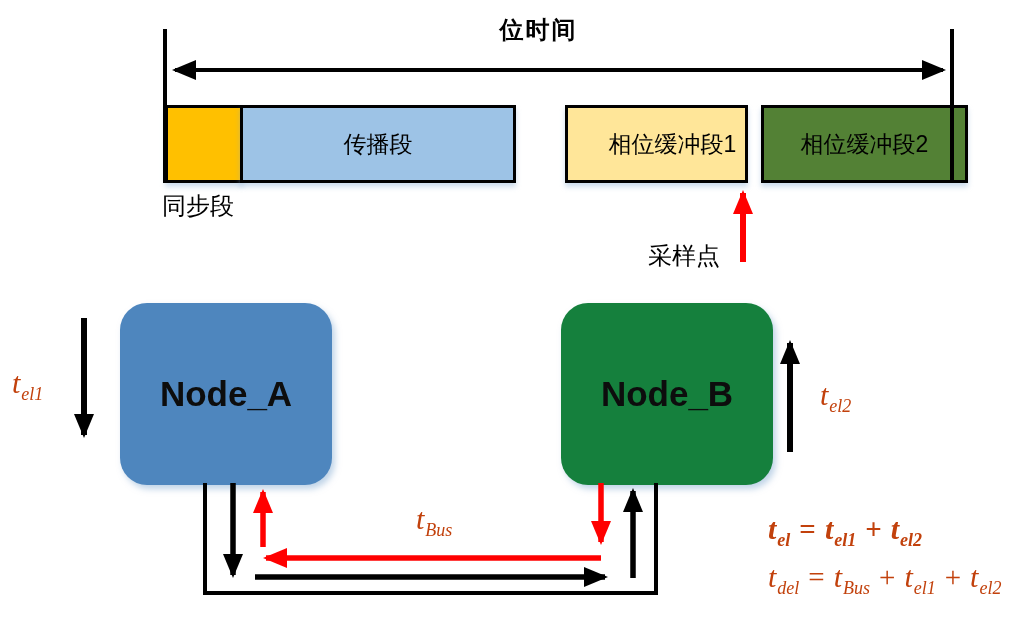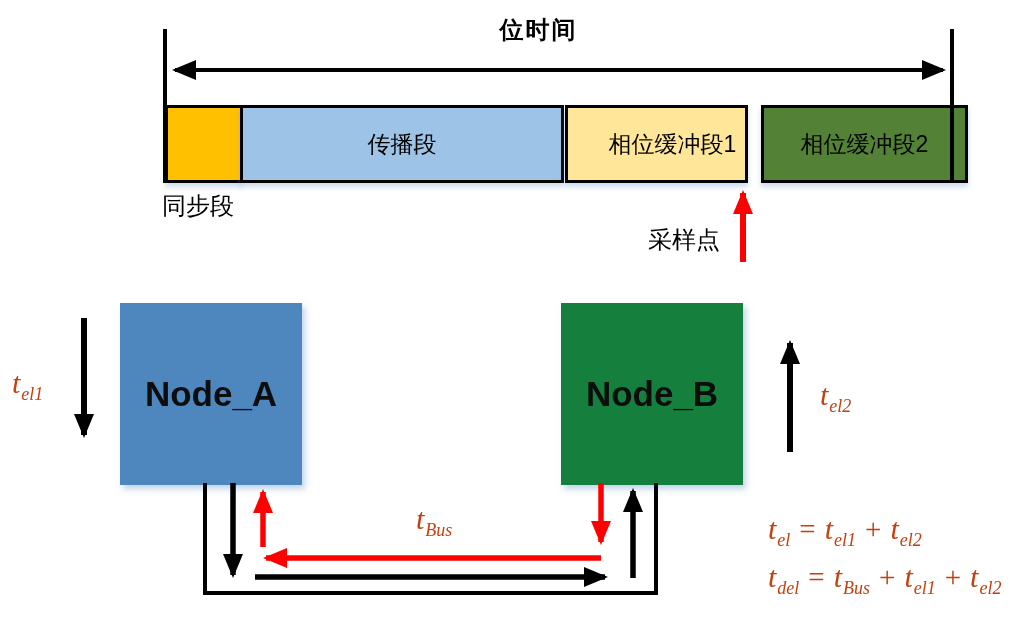--- a/index.html
+++ b/index.html
@@ -6,45 +6,45 @@
   .canvas { position:relative; width:1011px; height:617px; background:#ffffff;
             font-family:"Liberation Sans", sans-serif; overflow:hidden; }
 
   .title { position:absolute; left:145px; top:14px; width:787px; text-align:center;
            font-size:24px; font-weight:bold; color:#000; letter-spacing:2px; }
 
   .seg { position:absolute; top:105px; height:78px; border:3px solid #000;
          box-sizing:border-box; display:flex; align-items:center; justify-content:center;
          font-size:23px; color:#000; box-shadow:0 4px 5px rgba(130,170,210,0.40); }
   .seg-sync  { left:165px; width:78px;  }
-  .seg-prop  { left:240px; width:324px; }
+  .seg-prop  { left:240px; width:276px; }
   .seg-pb1   { left:565px; width:183px;padding-left:32px; }
   .seg-pb2   { left:761px; width:207px; }
 
   .lbl { position:absolute; font-size:24px; color:#000; white-space:nowrap; }
   .lbl-sync   { left:162px; top:190px; }
-  .lbl-sample { left:648px; top:224px; }
+  .lbl-sample { left:648px; top:240px; }
 
-  .node { position:absolute; top:303px; width:182px; height:182px;
+  .node { position:absolute; top:303px; width:212px; height:182px;
           display:flex; align-items:center; justify-content:center;
           font-weight:bold; font-size:35px; color:#0d0d0d;
-          box-shadow:3px 4px 6px rgba(130,170,210,0.5); }
+          box-shadow:3px 4px 6px rgba(130,170,210,0.5);border-radius:27px; }
   .node-a { left:120px; }
   .node-b { left:561px; }
 
   .math { font-family:"Liberation Serif", serif; font-style:italic; color:#c2410c;
           white-space:nowrap; position:absolute; }
   .mb  { font-size:30px; font-style:italic; }
   .ms  { font-size:18px; font-style:italic; vertical-align:-7px; margin-left:1px; }
   .mop { font-size:29px; font-style:normal; margin:0 9px; }
 
   .lbl-tel1 { left:12px;  top:366px; }
   .lbl-tel2 { left:820px; top:378px;text-align:right; }
   .lbl-tbus { left:416px; top:502px; }
-  .eq1 { left:768px; top:512px; }
+  .eq1 { left:768px; top:512px;font-weight:bold; }
   .eq2 { left:768px; top:560px; }
 
   svg.overlay { position:absolute; left:0; top:0; pointer-events:none; }
   .blk { stroke:#000000; }
   .sw4 { stroke-width:4; }
   .sw5 { stroke-width:5.5; }
   .sw6 { stroke-width:6; }
 </style>
 </head>
 <body>

